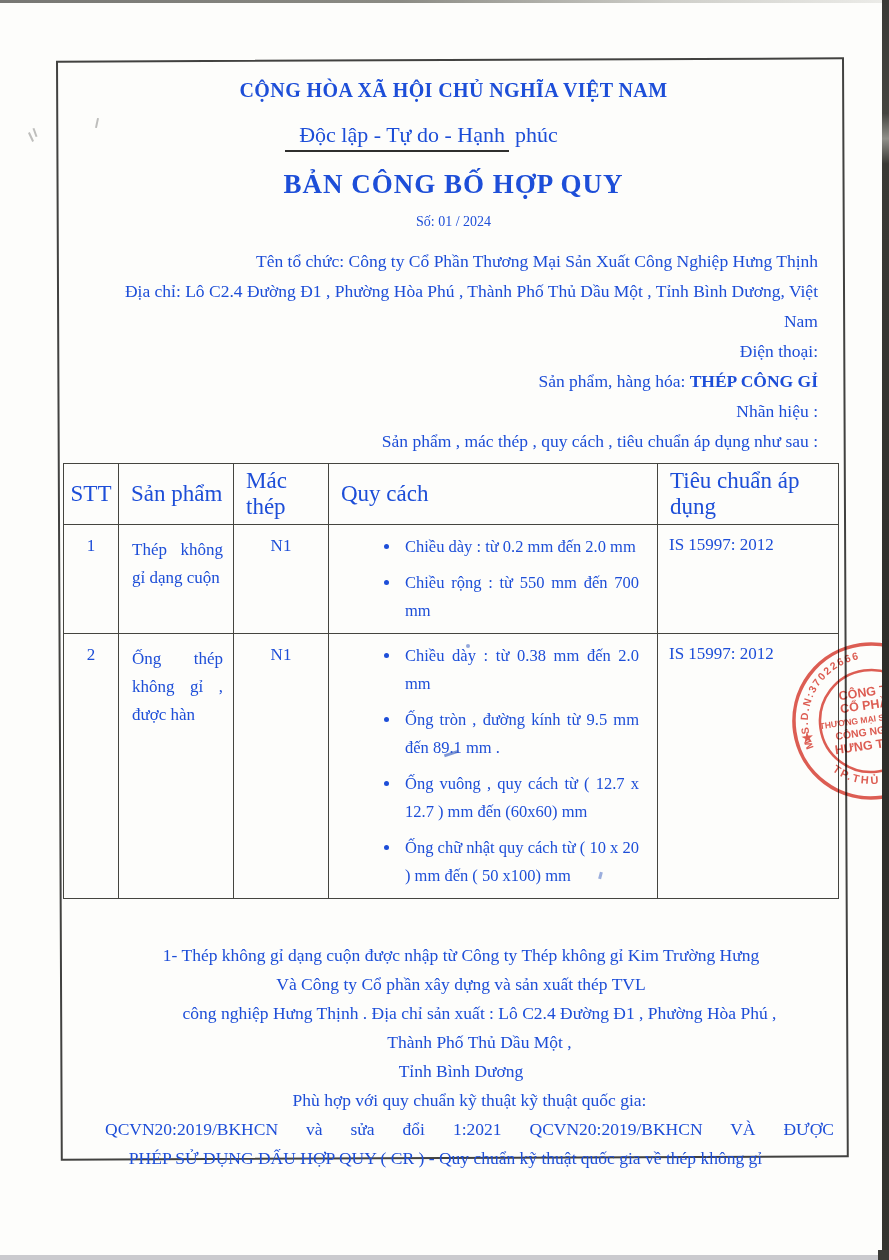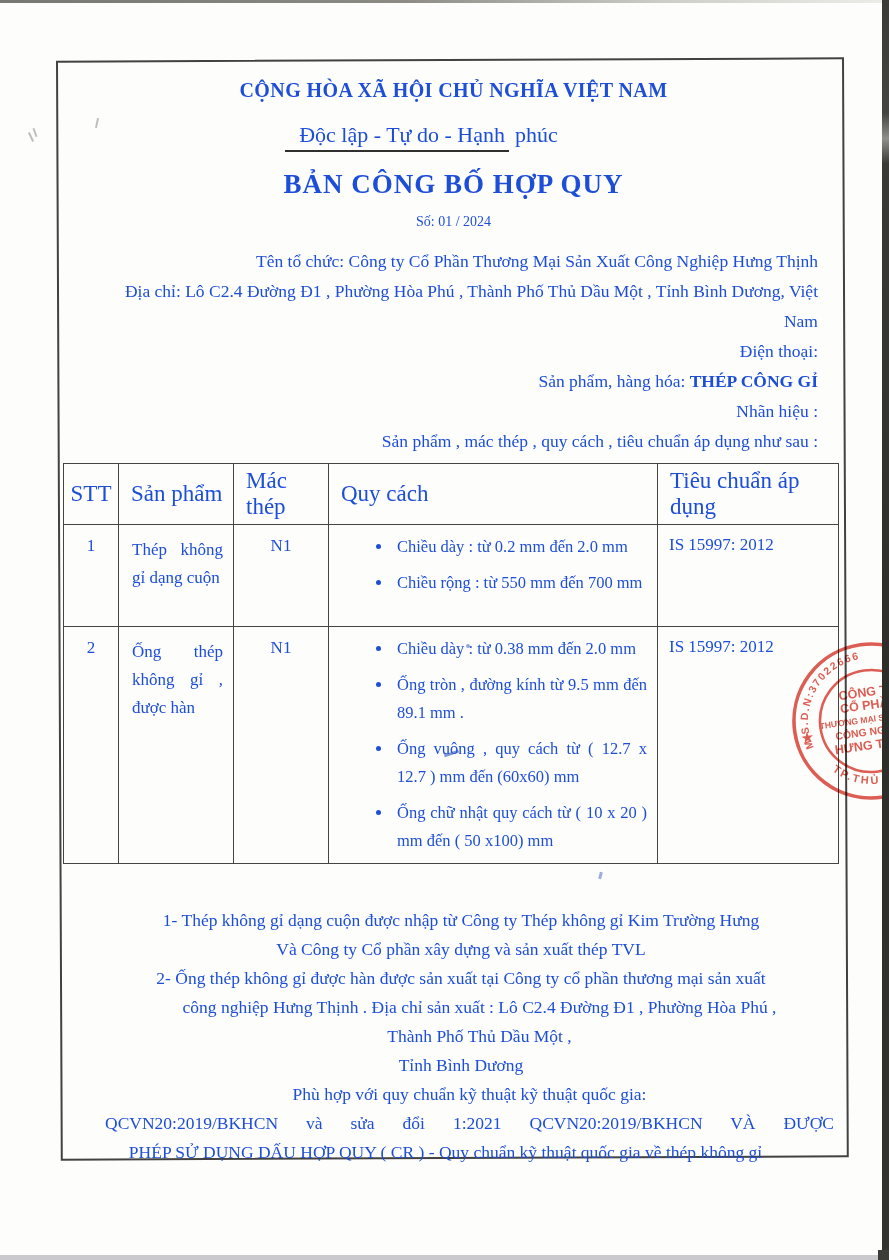--- a/index.html
+++ b/index.html
@@ -84,21 +84,21 @@
   .spec-table th {
     font-weight:normal; text-align:left; height:40px;
     vertical-align:middle; padding:4px 8px 4px 12px; font-size:23px;
   }
   .spec-table th.c-stt { text-align:center; padding:4px 2px; }
   .spec-table td { vertical-align:top; }
   td.cell-stt { text-align:center; padding-top:11px; }
   td.cell-sanpham { text-align:justify; padding:11px 10px 0 13px; line-height:28px; }
   td.cell-macthep { text-align:center; padding-top:11px; }
   td.cell-quycach { padding:3px 10px 0 0; }
-  td.cell-quycach ul { margin:5px 0 0; padding-left:64px; }
+  td.cell-quycach ul { margin:5px 8px 0; padding-left:64px; }
   td.cell-quycach li {
     text-align:justify; line-height:28px; margin-bottom:8px;
     font-size:16.5px; padding-left:4px;
   }
   td.cell-tieuchuan { padding:10px 4px 7px 11px; }
   tr.row-h1 { height:102px; }
   tr.row-h2 { height:228px; }
 
   .notes-block { margin:42px 0 0 -1px; width:746px; font-size:17.5px; line-height:29px; }
   .note-line { text-align:center; }
@@ -199,21 +199,20 @@
               </ul>
             </td>
             <td class="cell-tieuchuan">IS 15997: 2012</td>
           </tr>
         </tbody>
     </table>
 
     <div class="notes-block">
       <div class="note-line">1-  Thép không gỉ dạng cuộn được nhập từ Công ty Thép không gỉ Kim Trường Hưng</div>
       <div class="note-line">Và Công ty Cổ phần xây dựng và sản xuất thép TVL</div>
-      <div class="note-line">2-  Ống thép không gỉ được hàn được sản xuất tại Công ty cổ phần thương mại sản xuất</div>
       <div class="note-line hang-indent">công nghiệp Hưng Thịnh . Địa chỉ sản xuất : Lô C2.4 Đường Đ1 , Phường Hòa Phú ,</div>
       <div class="note-line hang-indent">Thành Phố Thủ Dầu Một ,</div>
       <div class="note-line">Tỉnh Bình Dương</div>
       <div class="note-line indent17">Phù hợp với quy chuẩn kỹ thuật kỹ thuật quốc gia:</div>
       <div class="note-line std-line1">QCVN20:2019/BKHCN và sửa đổi 1:2021 QCVN20:2019/BKHCN VÀ ĐƯỢC</div>
       <div class="note-line std-line2">PHÉP SỬ DỤNG DẤU HỢP QUY ( CR ) -  Quy chuẩn kỹ thuật quốc gia về thép không gỉ</div>
     </div>
 
   </div>
 

